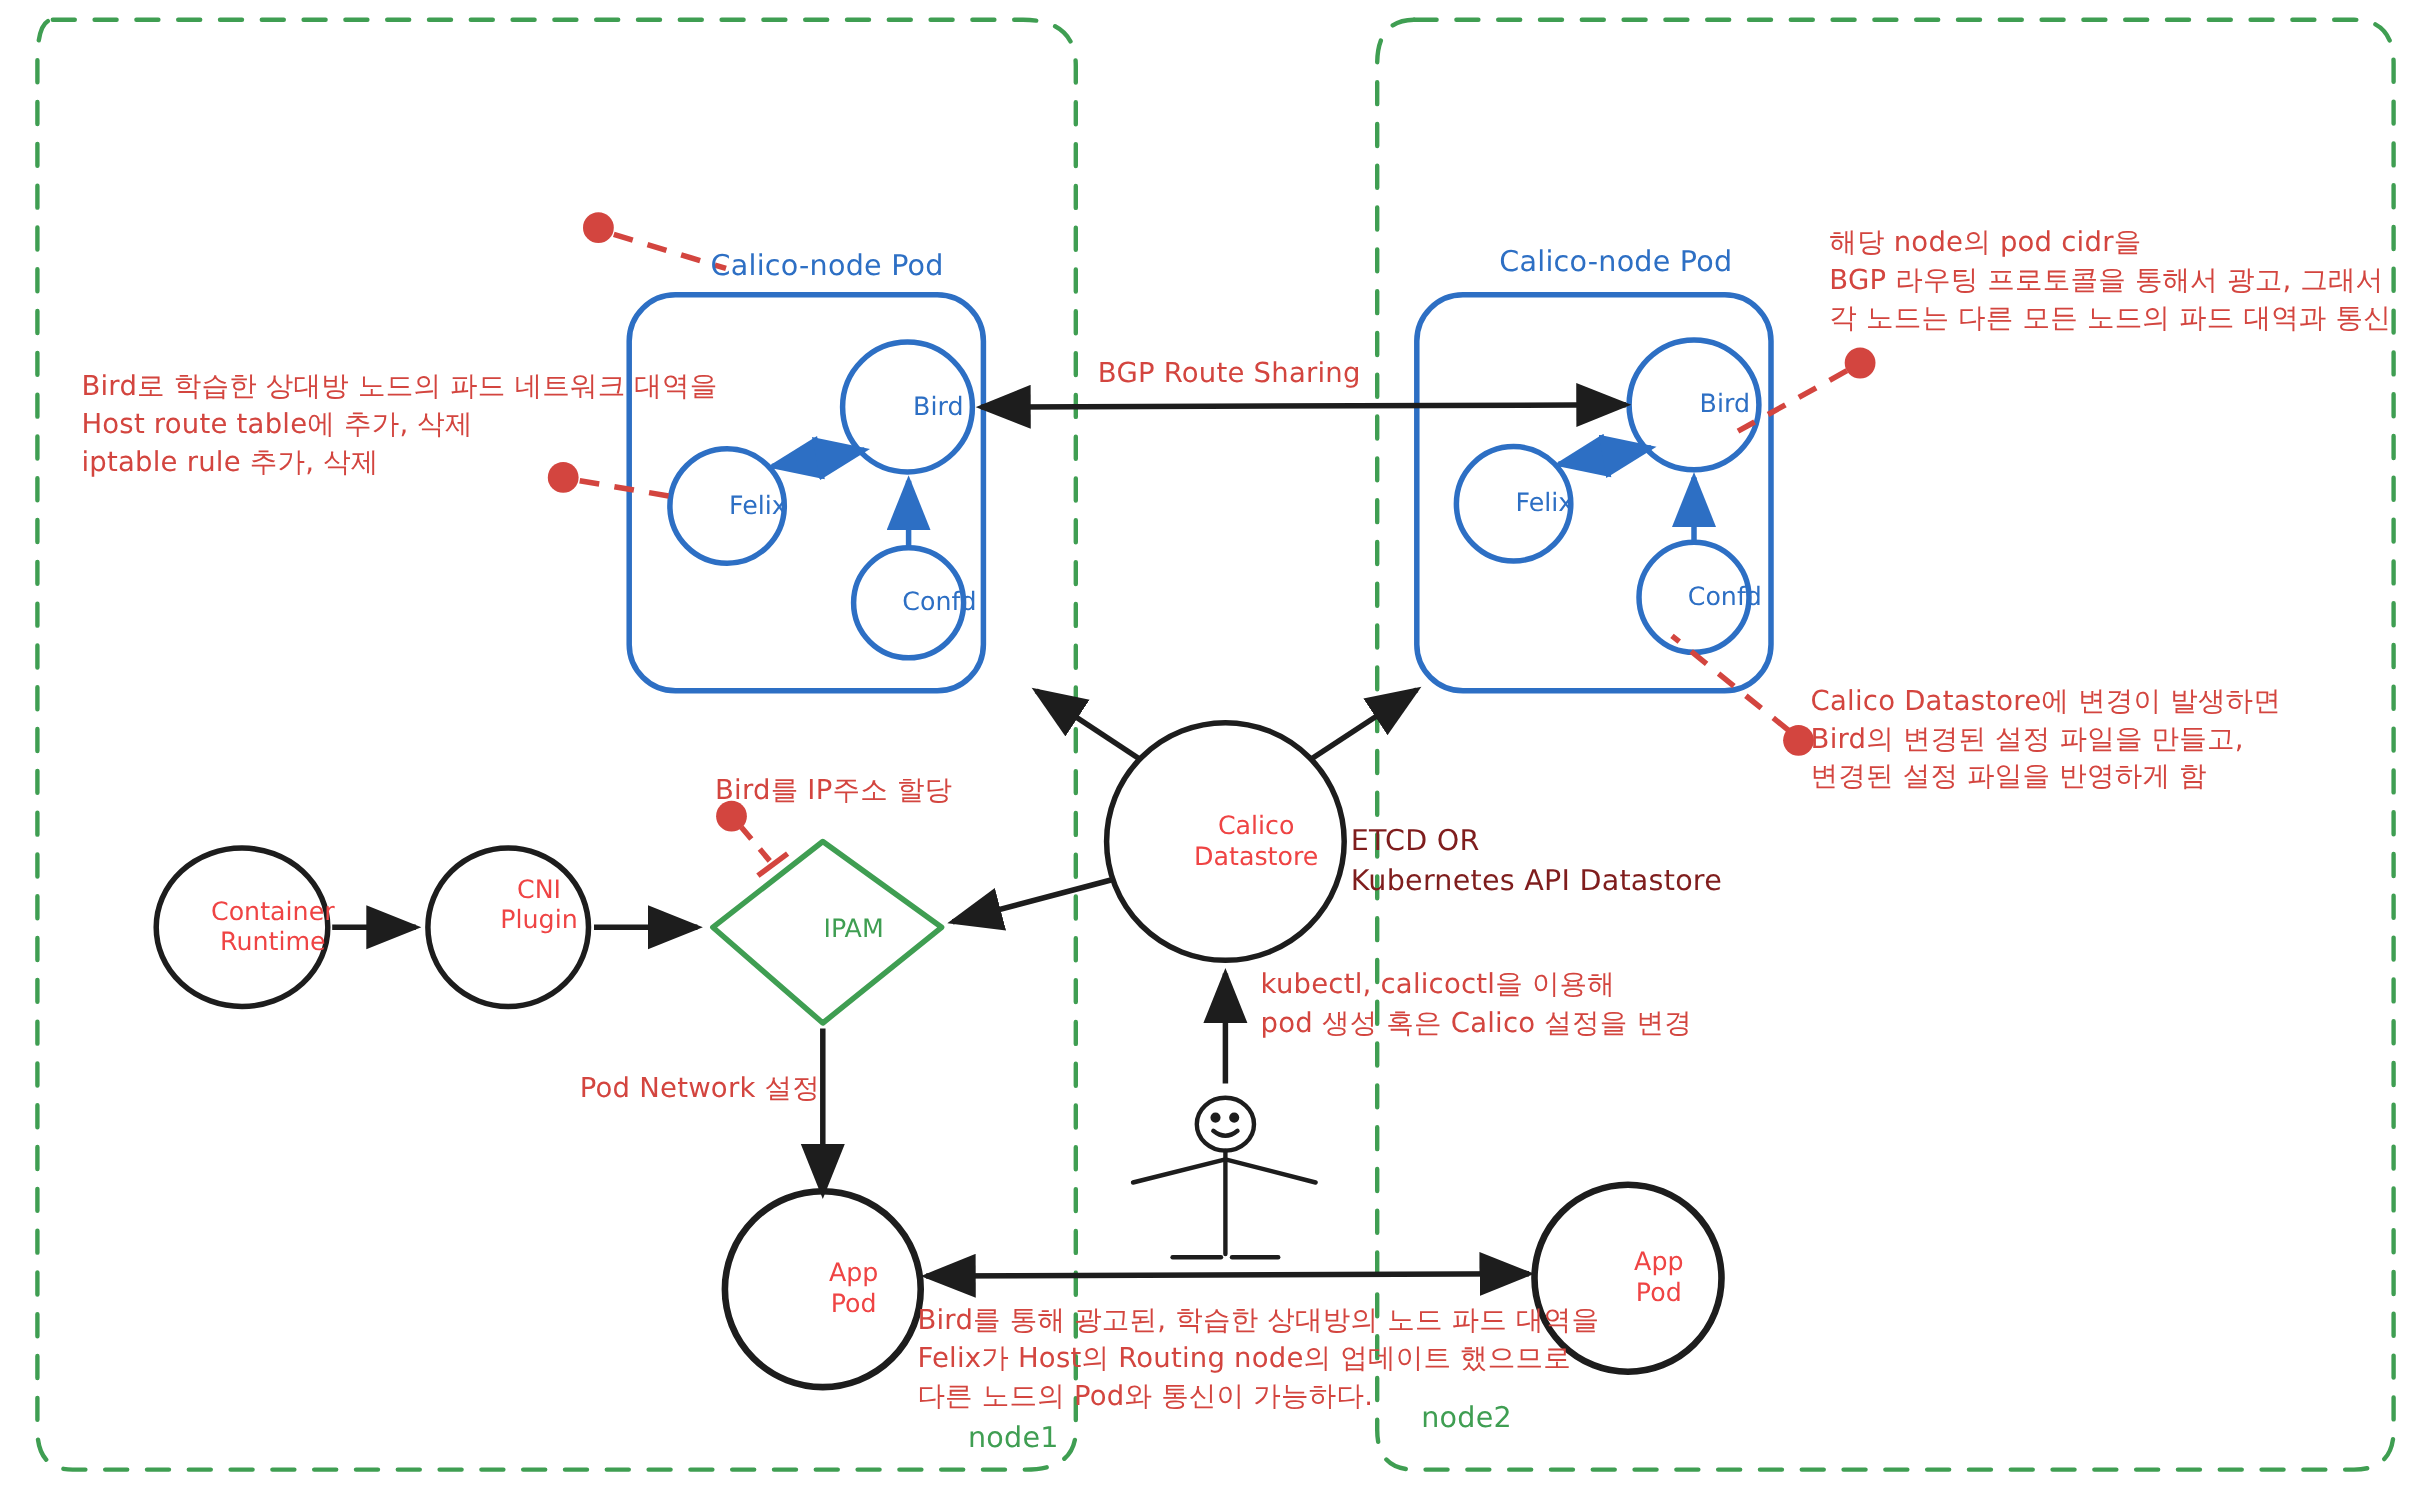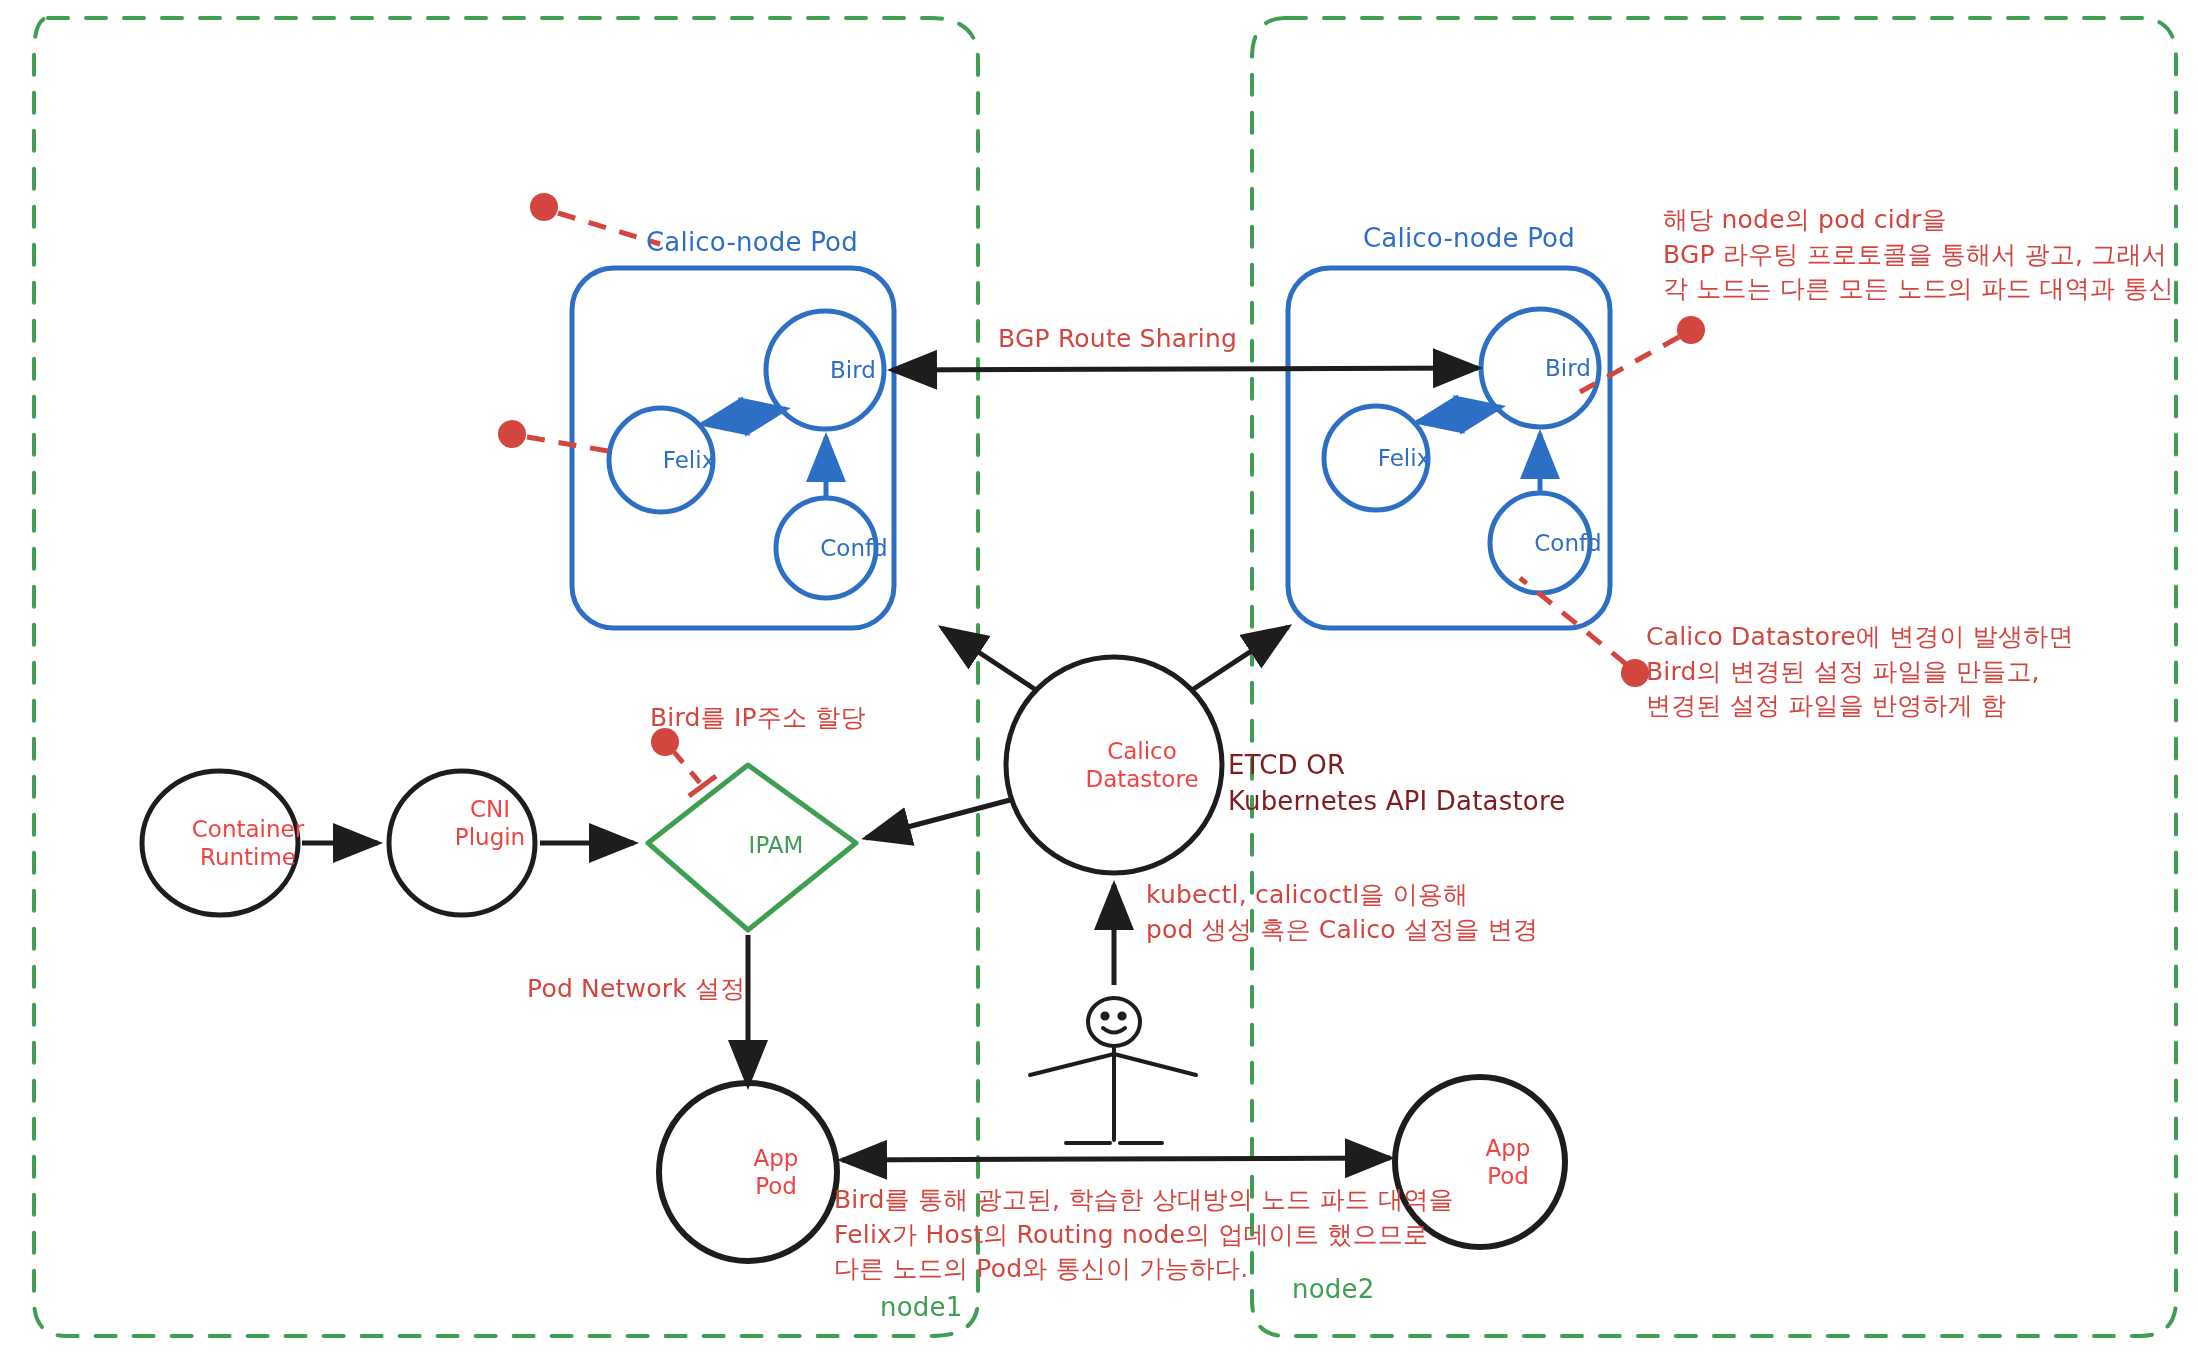--- a/index.html
+++ b/index.html
@@ -246,20 +246,23 @@
 Datastore</div>
   <div class="node-text dark center-box" style="left:748px; top:1172px; width:150px;">App
 Pod</div>
   <div class="node-text dark center-box" style="left:1480px; top:1162px; width:150px;">App
 Pod</div>
 
   <div class="lbl black-label" style="left:1228px; top:748px;">ETCD OR
 Kubernetes API Datastore</div>
 
 
+  <div class="lbl red" style="left:74px; top:334px;">Bird로 학습한 상대방 노드의 파드 네트워크 대역을
+Host route table에 추가, 삭제
+iptable rule 추가, 삭제</div>
 
   <div class="lbl red" style="left:1663px; top:203px;">해당 node의 pod cidr을
 BGP 라우팅 프로토콜을 통해서 광고, 그래서
 각 노드는 다른 모든 노드의 파드 대역과 통신</div>
 
   <div class="lbl red" style="left:1646px; top:620px;">Calico Datastore에 변경이 발생하면
 Bird의 변경된 설정 파일을 만들고,
 변경된 설정 파일을 반영하게 함</div>
 
   <div class="lbl red" style="left:650px; top:701px;">Bird를 IP주소 할당</div>

